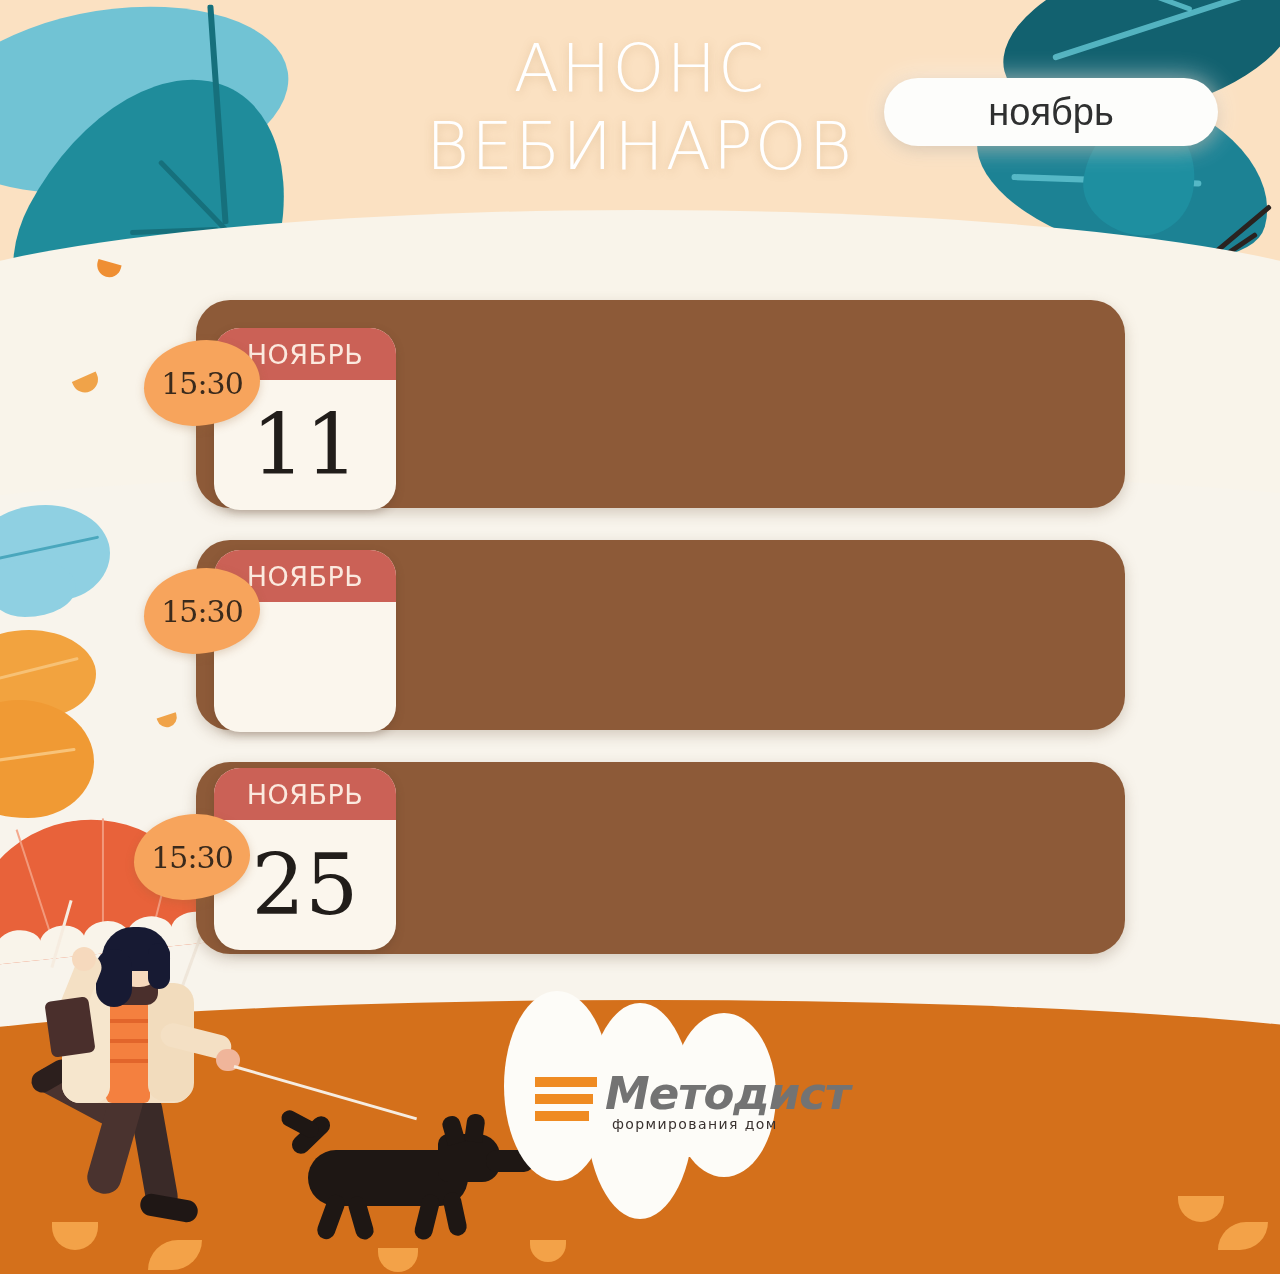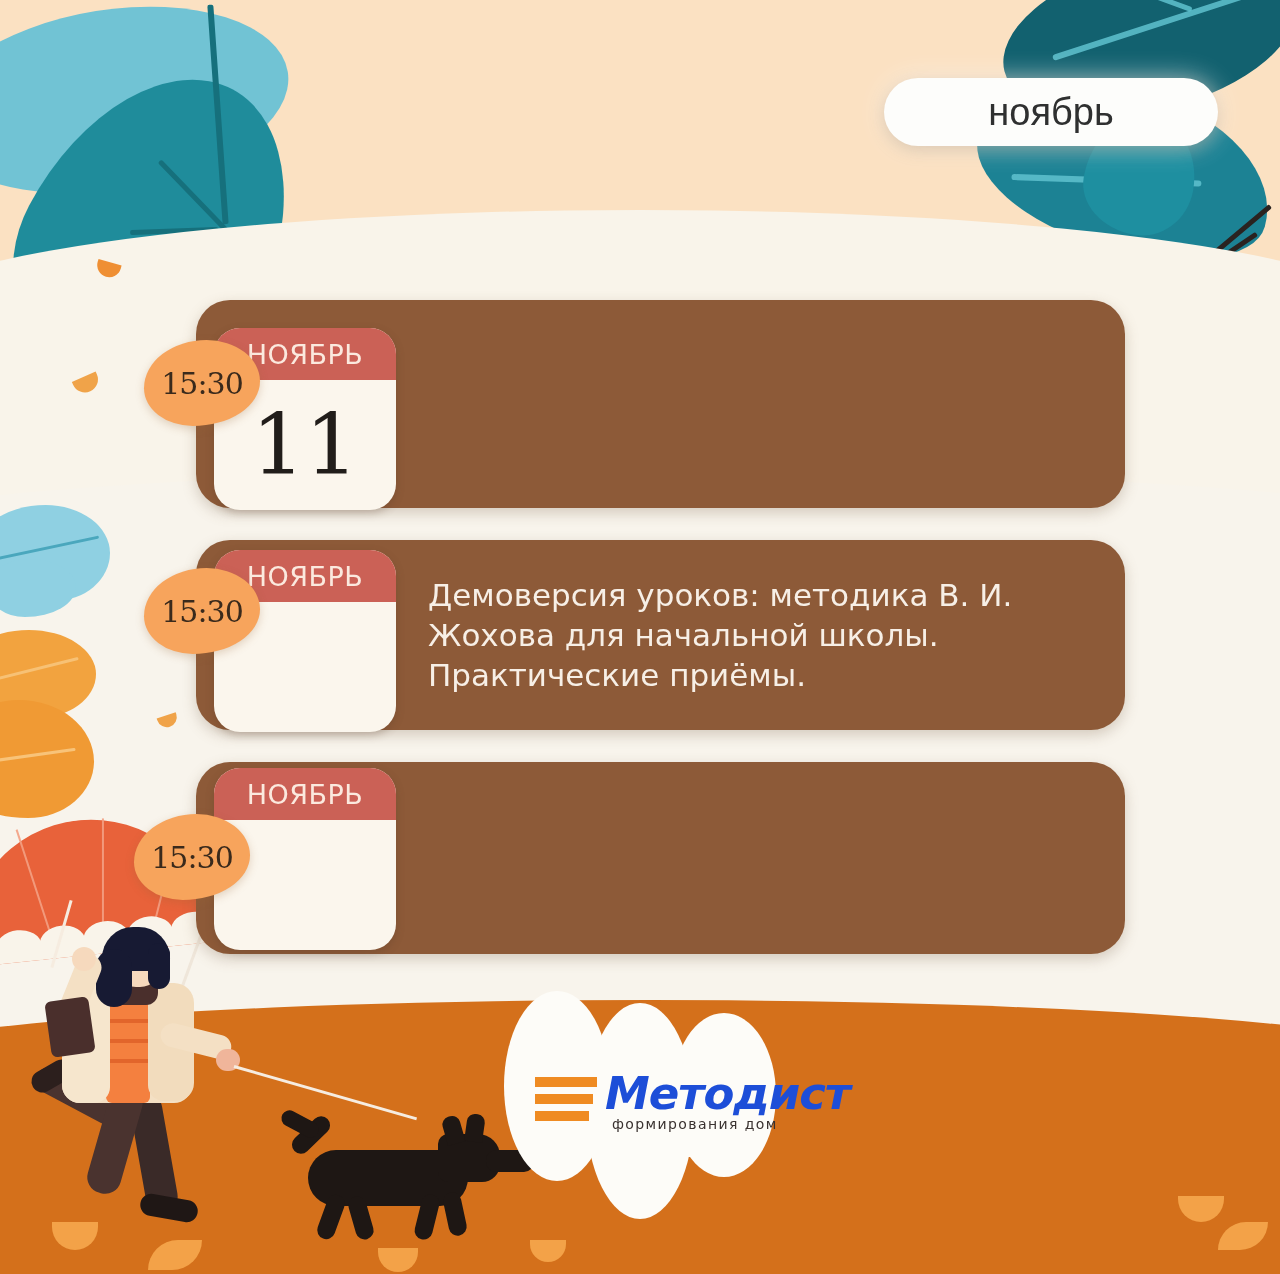--- a/index.html
+++ b/index.html
@@ -152,21 +152,21 @@
   .person{position:absolute;left:10px;top:925px;width:300px;height:330px;}
   .pp{position:absolute;}
   .dog{position:absolute;left:278px;top:1120px;width:260px;height:130px;}
 
   
   .logo-wrap{position:absolute;left:500px;top:985px;width:300px;height:235px;}
   .blob{position:absolute;background:#fdfcf8;border-radius:50%;}
   .logo-mark{position:absolute;left:35px;top:92px;width:62px;height:46px;}
   .logo-mark i{position:absolute;left:0;height:10px;background:#ef8b22;display:block;}
   .logo-name{
-    position:absolute;left:105px;top:82px;color:#1d4ed8;
+    position:absolute;left:105px;top:82px;color:#737373;
     font-size:45px;font-style:italic;font-weight:bold;letter-spacing:-1px;
     font-family:"DejaVu Sans",sans-serif;
   }
   .logo-sub{
     position:absolute;left:112px;top:131px;color:#3a3230;
     font-size:14px;letter-spacing:1.4px;
     font-family:"DejaVu Sans",sans-serif;
   }
 </style>
 </head>
@@ -293,20 +293,22 @@
     <div class="pp" style="position:absolute;left:166px;top:-4px;width:18px;height:28px;background:#1e1714;border-radius:8px 8px 0 0;transform:rotate(-16deg);"></div>
     <div class="pp" style="position:absolute;left:188px;top:-6px;width:18px;height:28px;background:#1e1714;border-radius:8px 8px 0 0;transform:rotate(8deg);"></div>
     <div class="pp" style="position:absolute;left:10px;top:6px;width:46px;height:18px;background:#1e1714;border-radius:10px;transform:rotate(-44deg);"></div>
     <div class="pp" style="position:absolute;left:2px;top:-4px;width:40px;height:16px;background:#1e1714;border-radius:9px;transform:rotate(28deg);"></div>
     <div class="pp" style="position:absolute;left:44px;top:74px;width:18px;height:46px;background:#1e1714;border-radius:9px;transform:rotate(20deg);"></div>
     <div class="pp" style="position:absolute;left:74px;top:76px;width:18px;height:44px;background:#1e1714;border-radius:9px;transform:rotate(-16deg);"></div>
     <div class="pp" style="position:absolute;left:140px;top:74px;width:18px;height:46px;background:#1e1714;border-radius:9px;transform:rotate(14deg);"></div>
     <div class="pp" style="position:absolute;left:168px;top:72px;width:18px;height:44px;background:#1e1714;border-radius:9px;transform:rotate(-12deg);"></div>
   </div>
 
+  <div class="title">АНОНС
+ВЕБИНАРОВ</div>
   <div class="month-pill">
     <span>ноябрь</span>
   </div>
 
   <div class="rows">
 
     <div class="row row-1">
       <div class="card"></div>
       <div class="cal">
         <div class="cal-head">НОЯБРЬ</div>
@@ -318,29 +320,27 @@
     </div>
 
     <div class="row row-2">
       <div class="card"></div>
       <div class="cal">
         <div class="cal-head">НОЯБРЬ</div>
       </div>
       <div class="time-blob">
         <span>15:30</span>
       </div>
-      <div class="card-text">Демоверсия уроков: методика В. И.
-Жохова для начальной школы.
-Практические приёмы.</div>
     </div>
 
     <div class="row row-3">
       <div class="card"></div>
       <div class="cal">
         <div class="cal-head">НОЯБРЬ</div>
+        <div class="cal-day">25</div>
       </div>
       <div class="time-blob">
         <span>15:30</span>
       </div>
     </div>
 
   </div>
 
   <div class="logo-wrap">
     <div class="blob" style="left:4px;top:6px;width:106px;height:190px;"></div>

